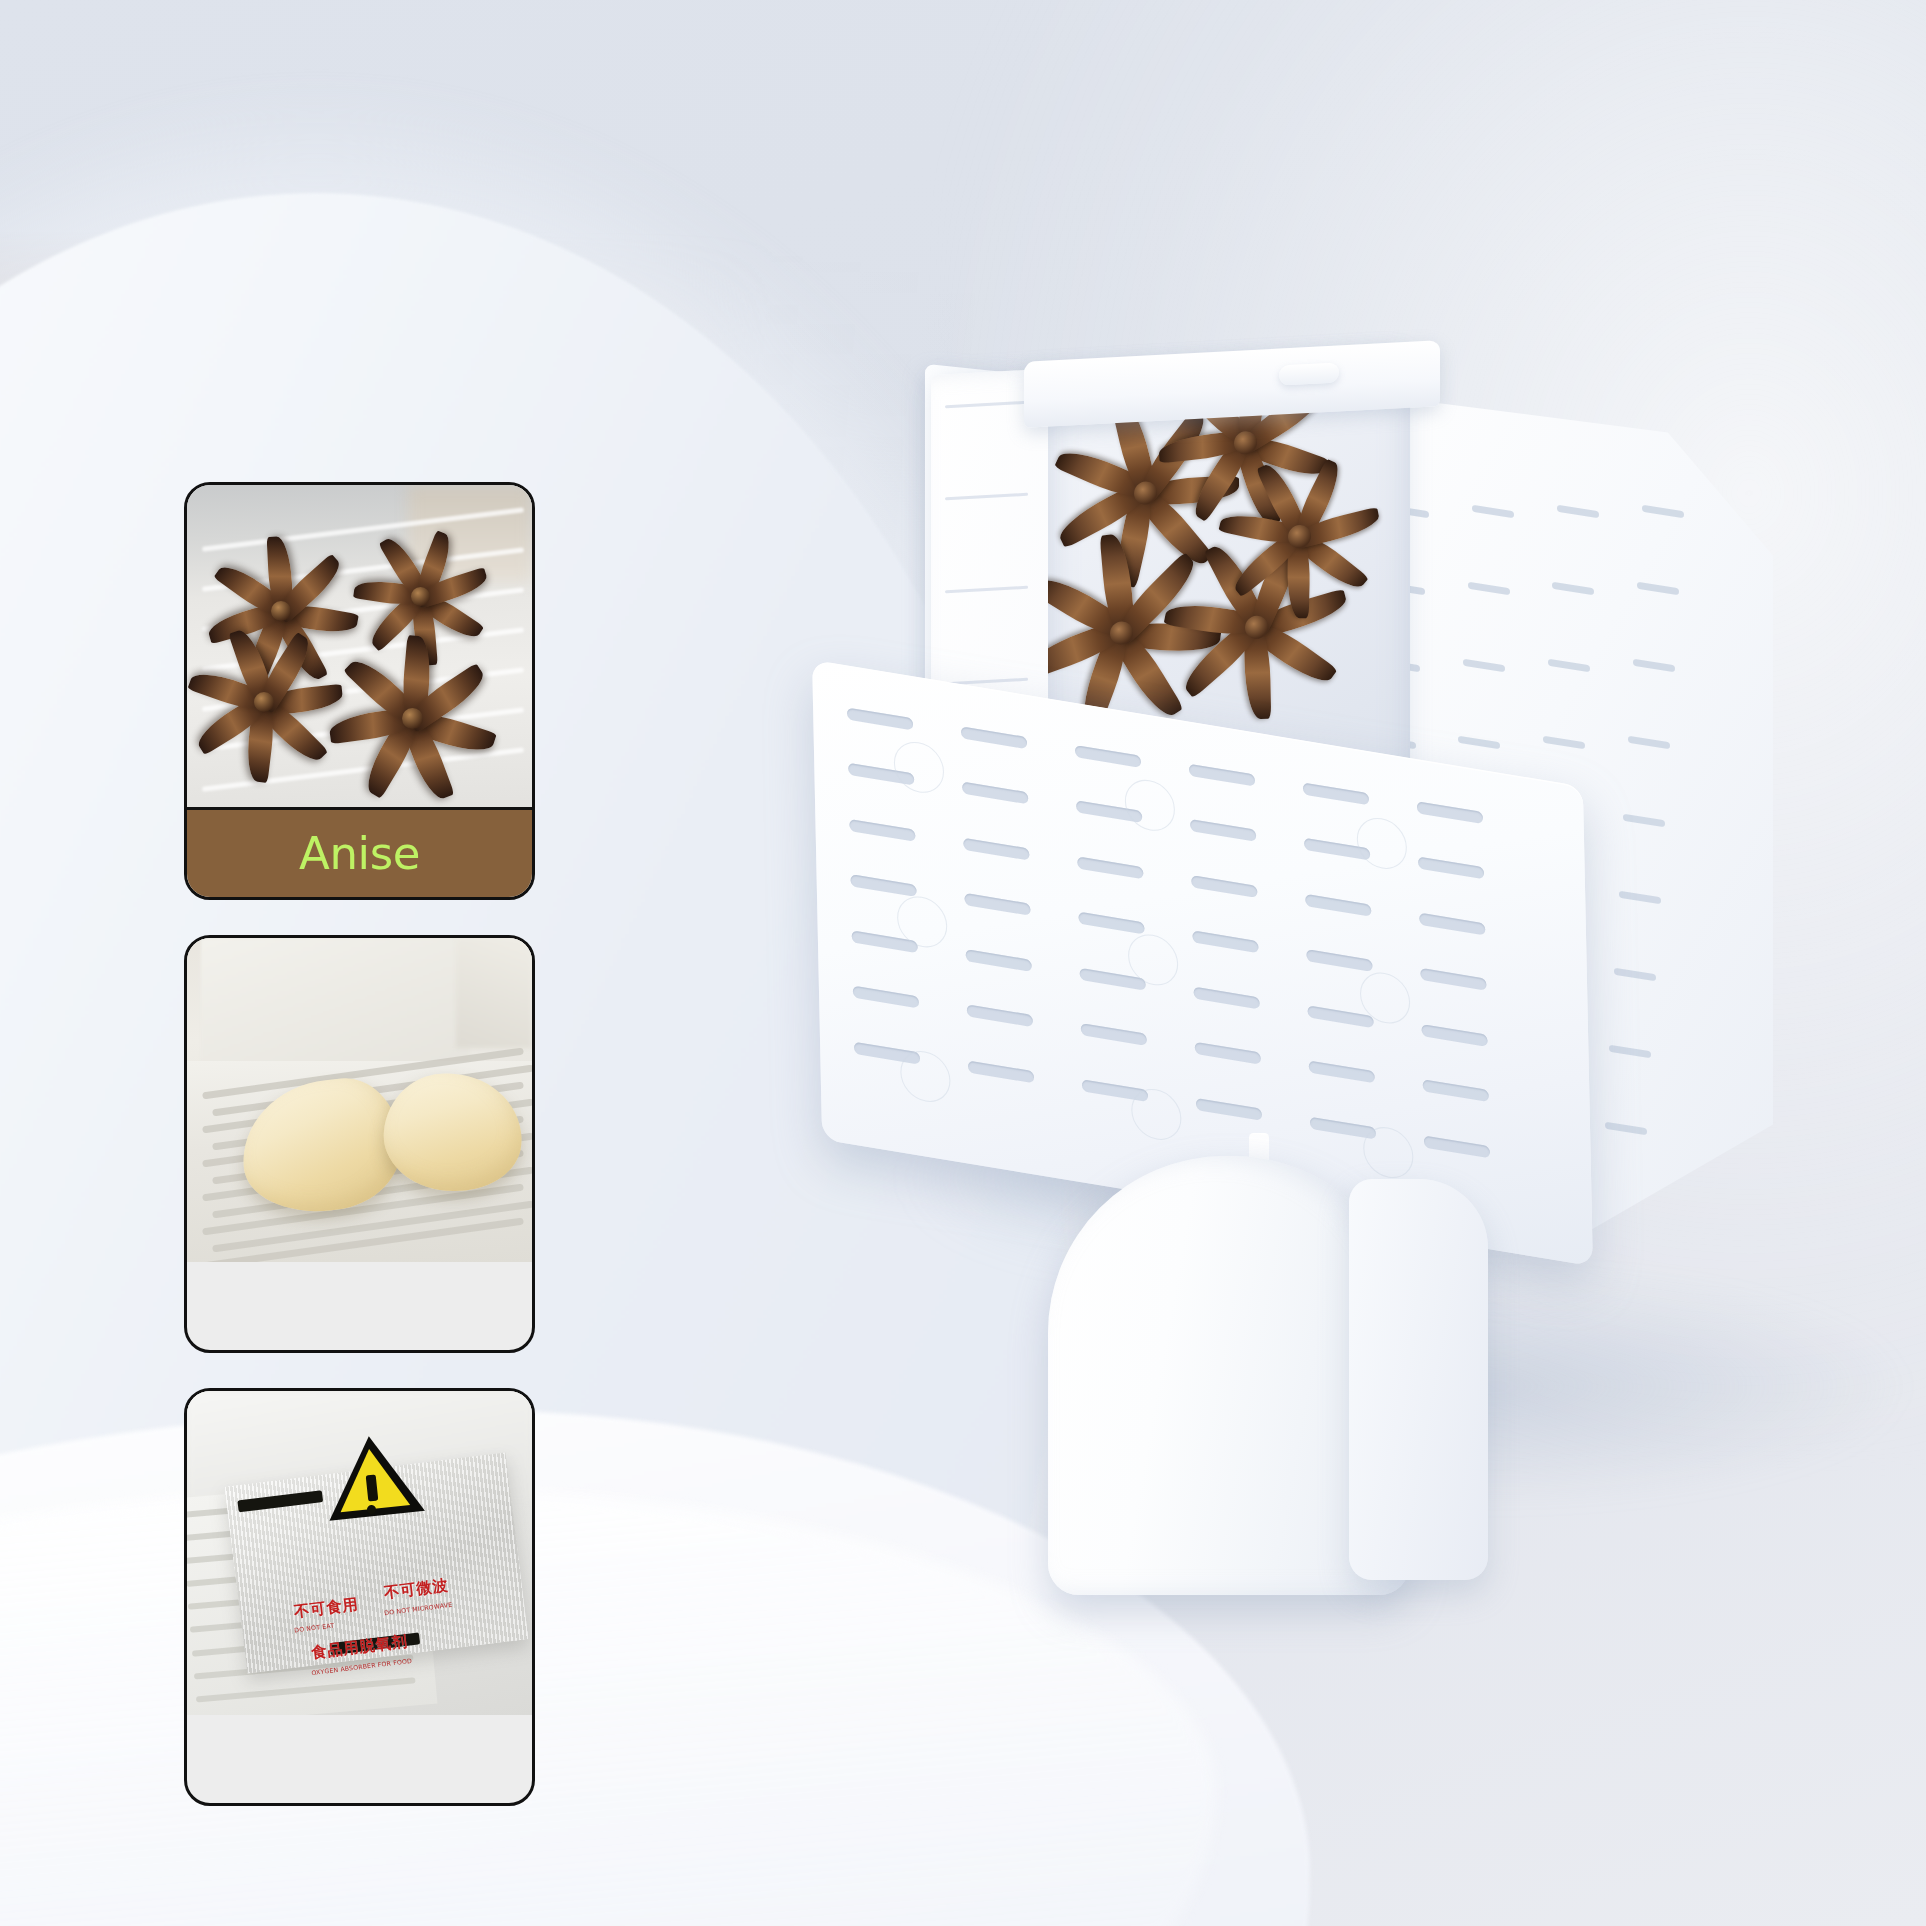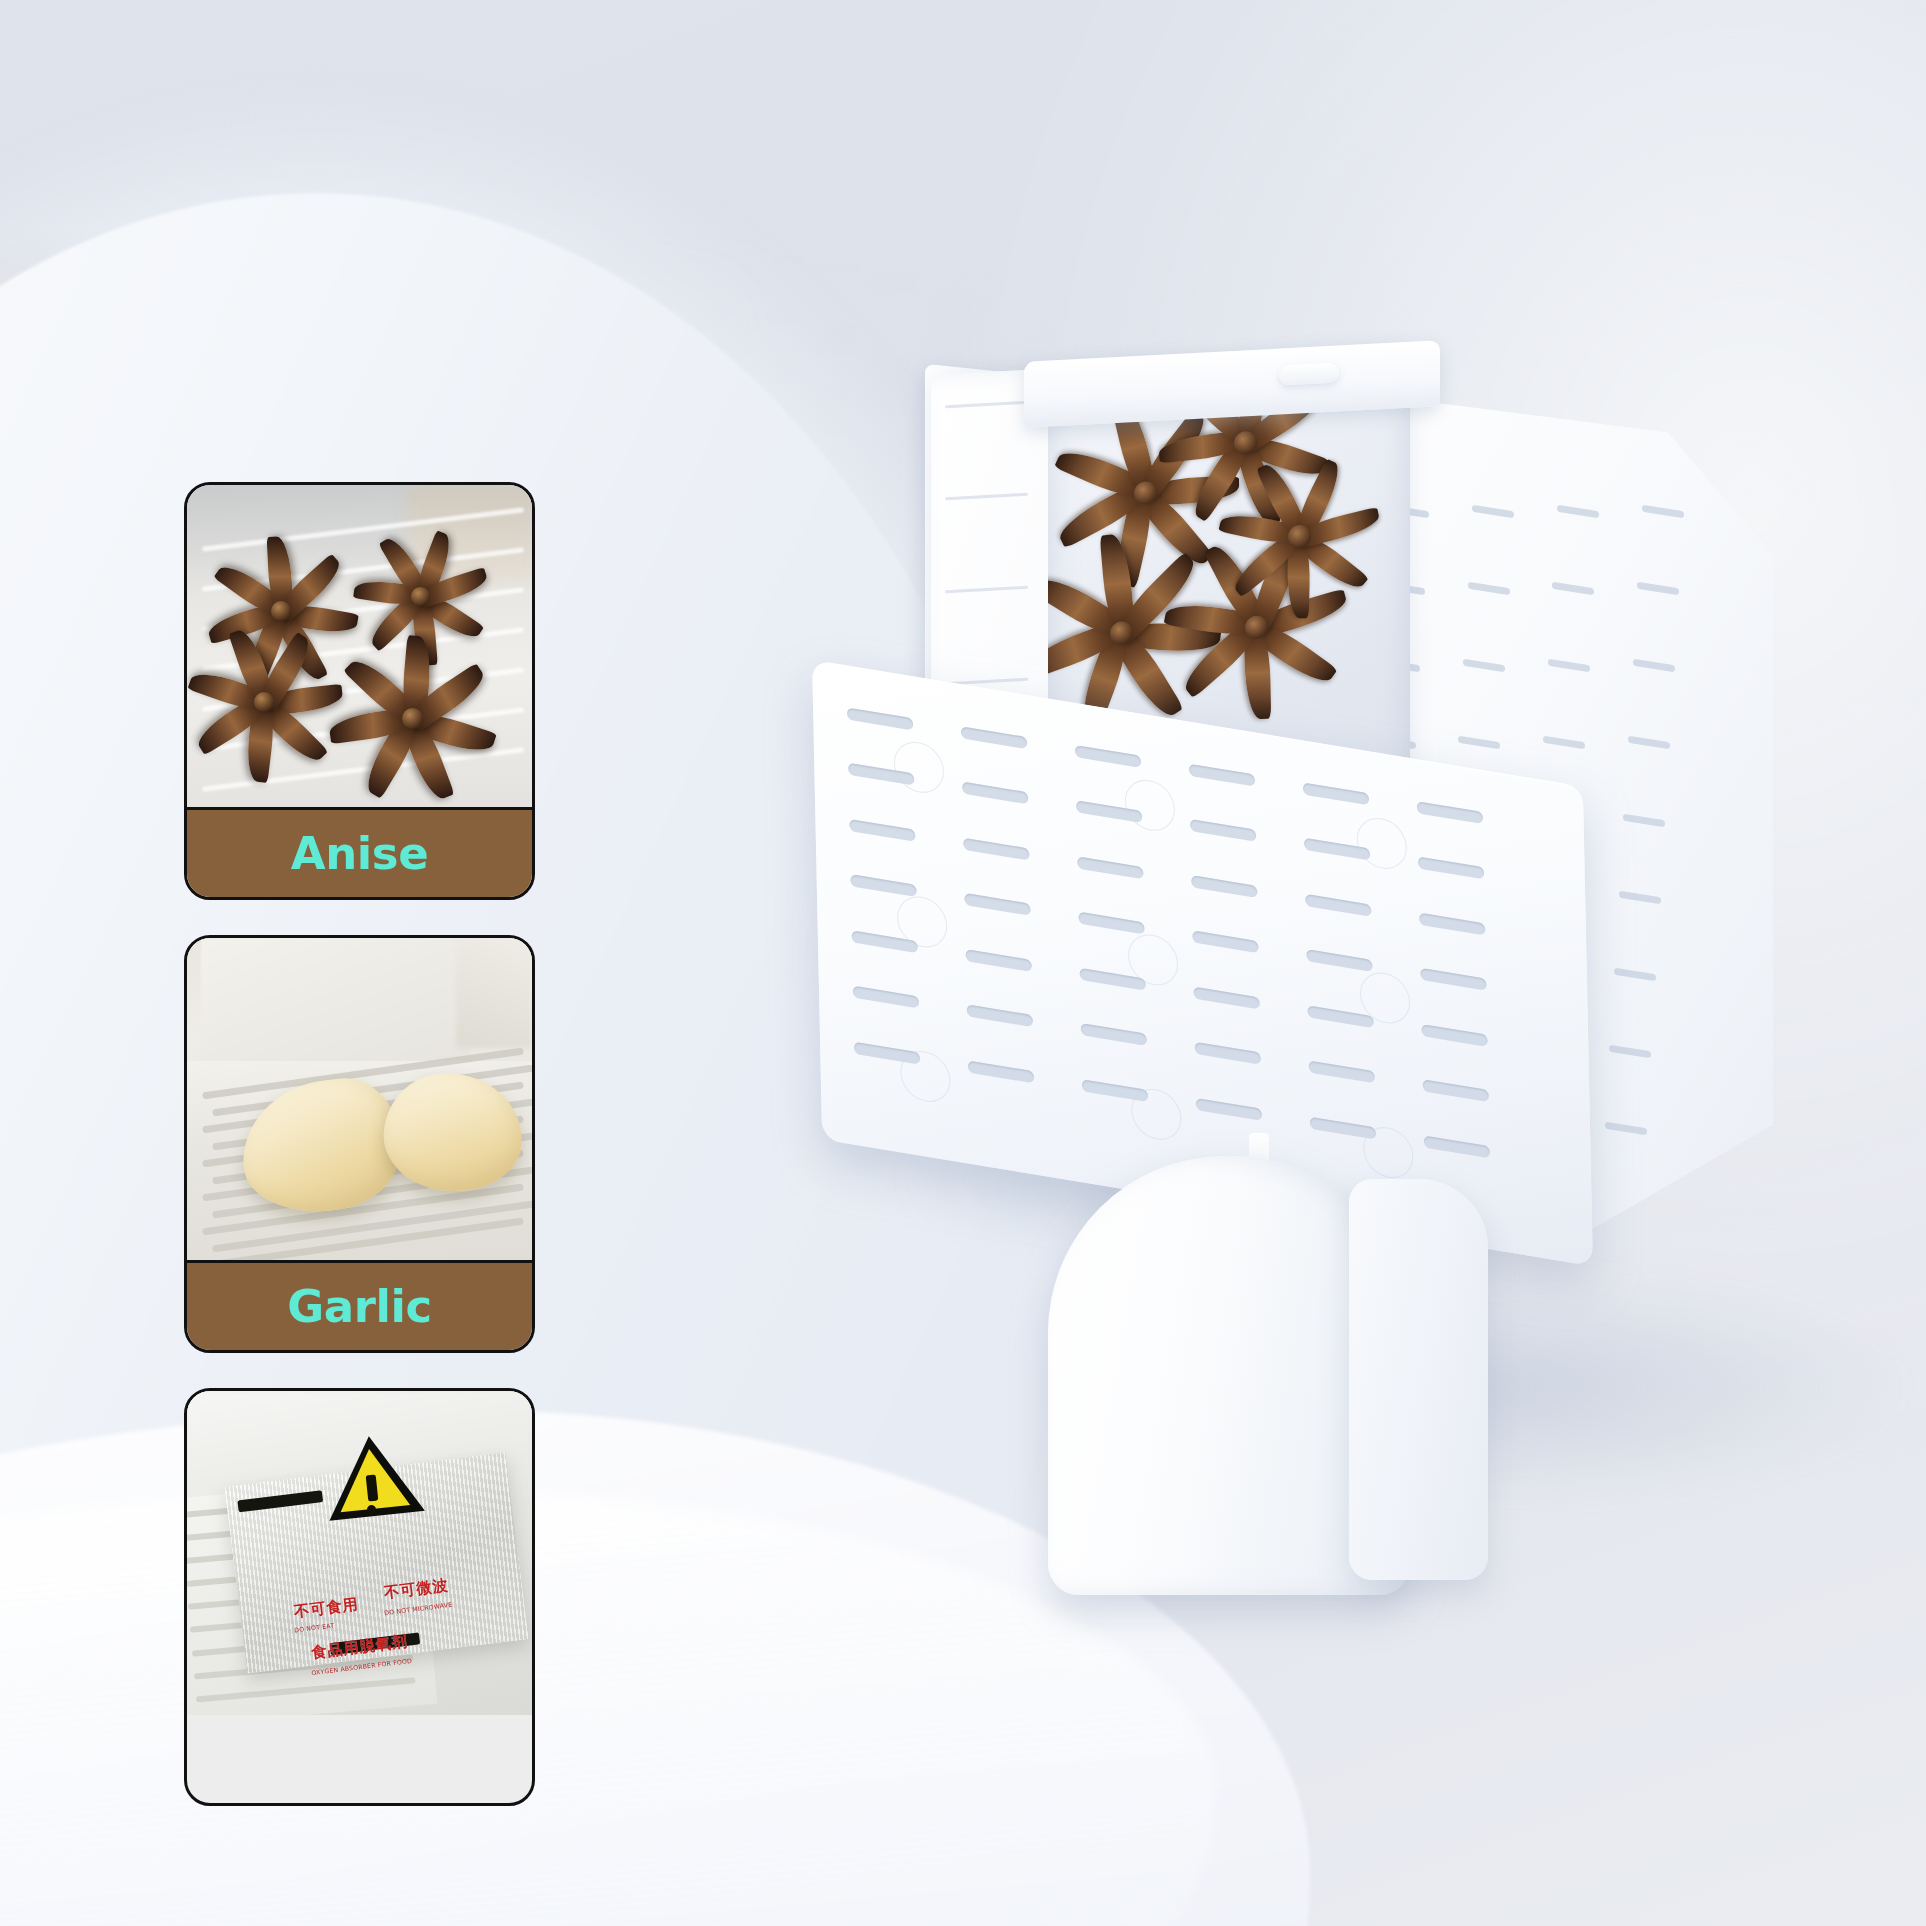--- a/index.html
+++ b/index.html
@@ -325,23 +325,23 @@
     position: absolute;
     left: 0; right: 0; bottom: 0;
     height: 87px;
     background: #86613C;
     border-top: 3.1px solid #111111;
     display: flex;
     align-items: center;
     justify-content: center;
   }
   .card-cap span {
-    color: #5eead4;
+    color: #bef264;
     font-size: 45px;
-    font-weight: 700;
+    font-weight: 400;
     letter-spacing: -0.4px;
     font-family: "DejaVu Sans", "Liberation Sans", sans-serif;
   }
 
   
   .ph-anise {
     position: absolute; inset: 0;
     background:
       linear-gradient(178deg, #C9CBCC 0%, #D6D7D6 16%, #E8E7E4 34%, #EFEEEB 60%, #E3E2DF 100%);
   }
@@ -735,23 +735,20 @@
               <i style="left:4%; width:94%; top:145px;"></i>
               <i style="left:7%; width:94%; top:162px;"></i>
               <i style="left:4%; width:94%; top:179px;"></i>
             </div>
           <div class="clove" style="left:16%; top:44%; width:46%; height:40%;
                border-radius:58% 34% 46% 52% / 62% 52% 48% 40%; transform:rotate(-6deg);"></div>
           <div class="clove" style="left:57%; top:42%; width:40%; height:36%;
                border-radius:44% 52% 50% 48% / 54% 56% 44% 46%; transform:rotate(4deg);"></div>
         </div>
       </div>
-      <div class="card-cap">
-        <span>Garlic</span>
-      </div>
     </div>
 
     <div class="card">
       <div class="card-photo">
         <div class="ph-des">
           <div class="bgblur"></div>
           <div class="tray" id="des-tray">
               <i style="left:6%; width:86%; top:14px;"></i>
               <i style="left:6%; width:86%; top:37px;"></i>
               <i style="left:6%; width:86%; top:60px;"></i>

